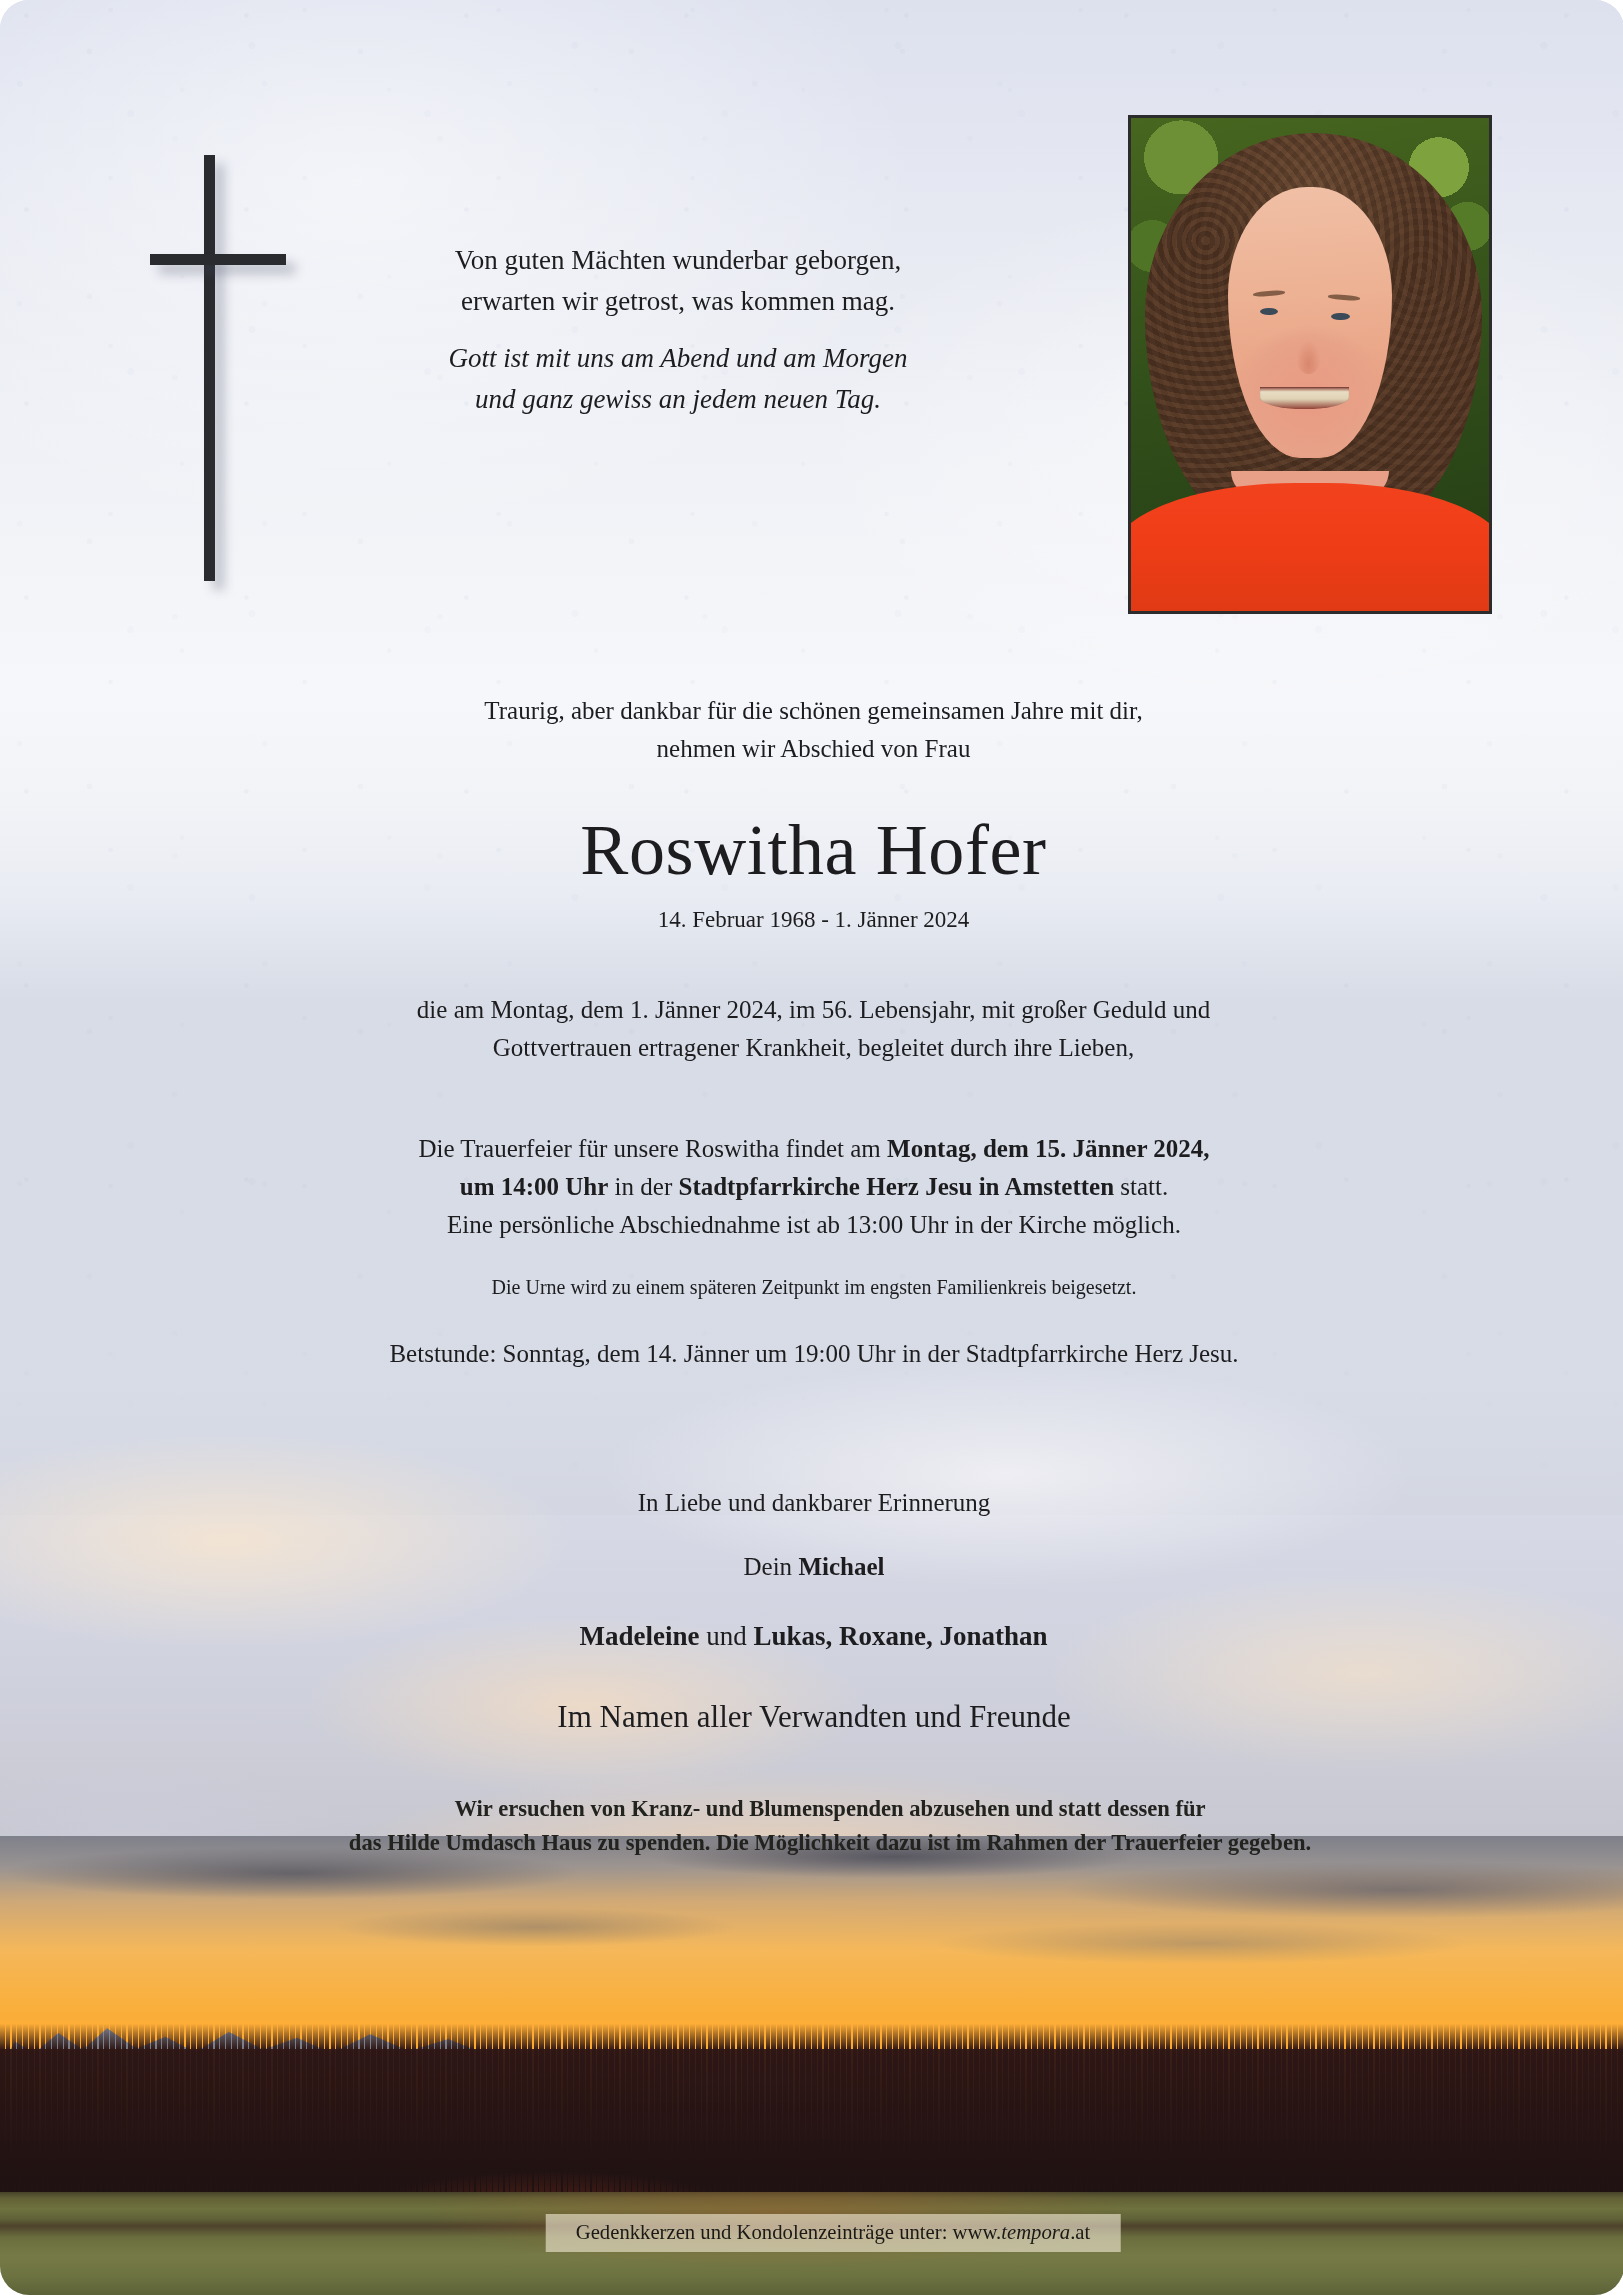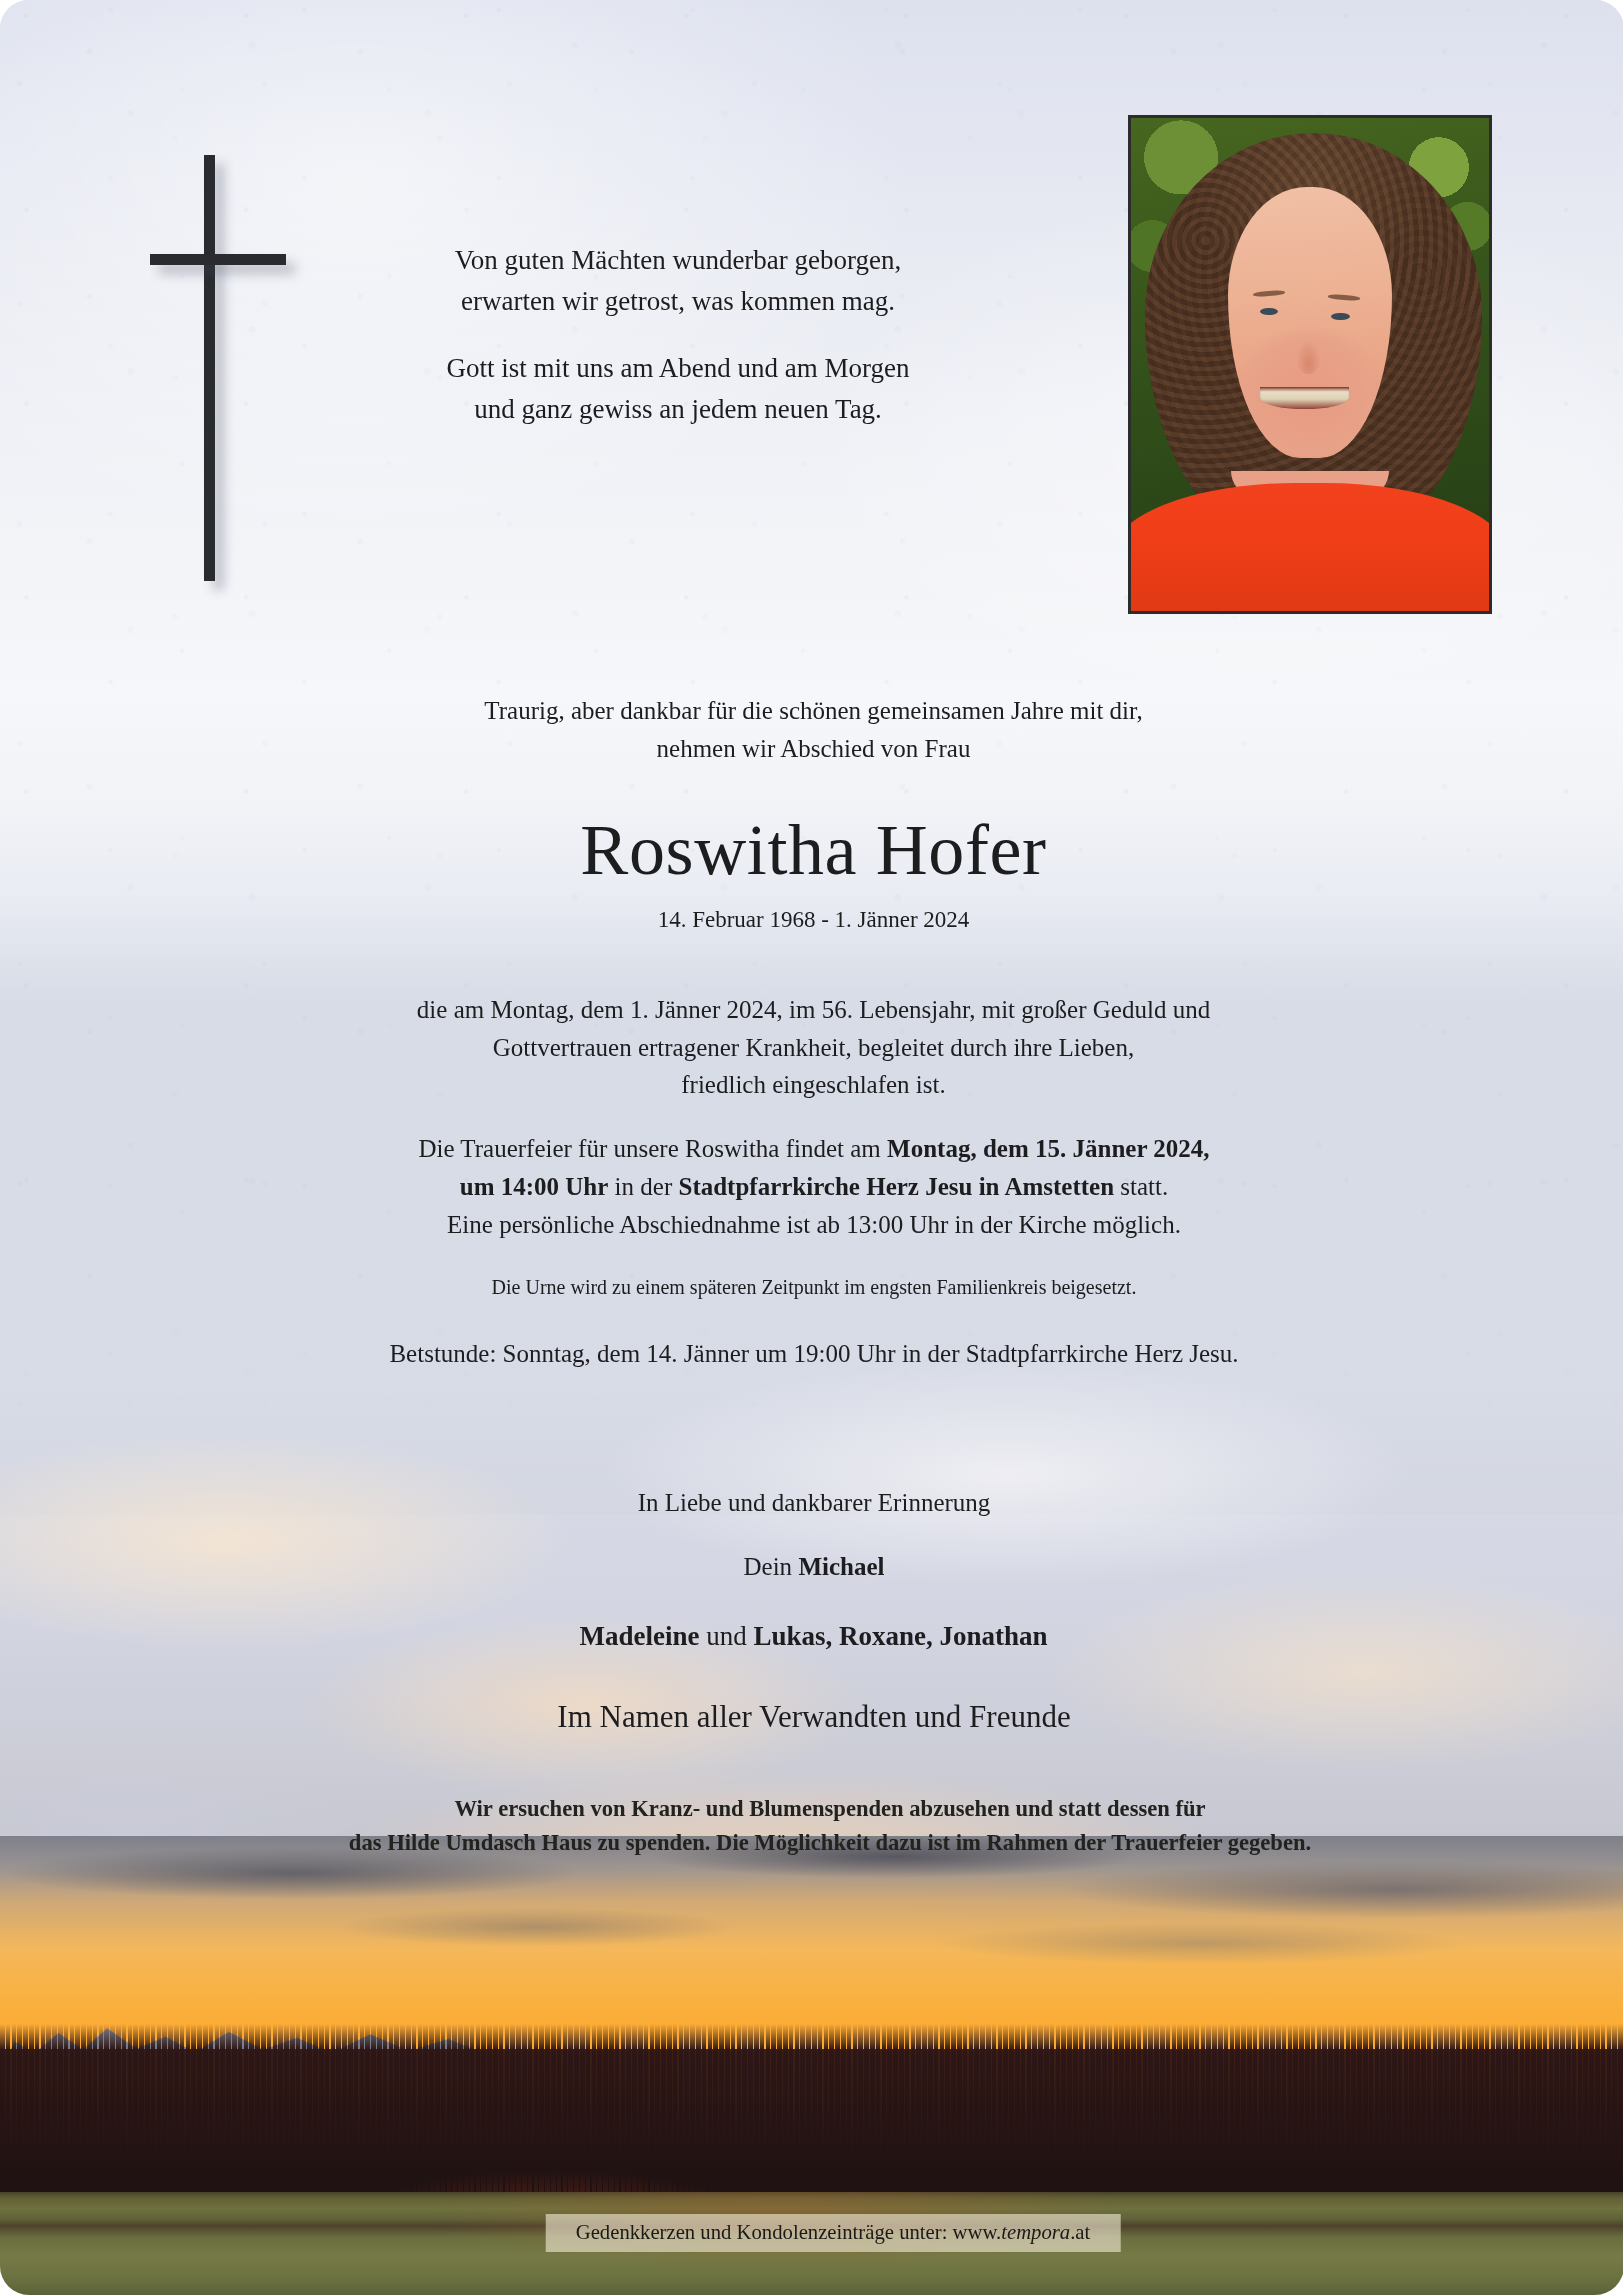--- a/index.html
+++ b/index.html
@@ -267,21 +267,21 @@
     border-radius: 0 0 50% 50% / 0 0 100% 100%;
     background: #e8a188;
   }
 
   
   .tx { position: absolute; text-align: center; color: #1d1d20; }
   .poem {
     left: 323px; width: 710px; top: 240px;
     font-size: 27px; line-height: 1.52;
   }
-  .poem .stanza + .stanza { margin-top: 26px; }
+  .poem .stanza + .stanza { margin-top: 16px; font-style: italic; }
 
   .intro {
     left: 245px; width: 1137px; top: 692px;
     font-size: 25px; line-height: 1.52;
   }
   .name {
     left: 245px; width: 1137px; top: 811px;
     font-size: 72px; letter-spacing: 0.6px; line-height: 1.1;
     font-family: "Liberation Serif", serif;
   }
@@ -397,21 +397,20 @@
     <div>Traurig, aber dankbar für die schönen gemeinsamen Jahre mit dir,</div>
     <div>nehmen wir Abschied von Frau</div>
   </div>
 
   <div class="tx name">Roswitha Hofer</div>
   <div class="tx dates">14. Februar 1968  -   1. Jänner 2024</div>
 
   <div class="tx passage">
     <div>die am Montag, dem 1. Jänner 2024, im 56. Lebensjahr, mit großer Geduld und</div>
     <div>Gottvertrauen ertragener Krankheit, begleitet durch ihre Lieben,</div>
-    <div>friedlich eingeschlafen ist.</div>
   </div>
 
   <div class="tx service">
     <div>
       <span>Die Trauerfeier für unsere Roswitha findet am </span><b>Montag, dem 15. Jänner 2024,</b>
     </div>
     <div>
       <b>um 14:00 Uhr</b><span> in der </span><b>Stadtpfarrkirche Herz Jesu in Amstetten</b><span> statt.</span>
     </div>
     <div>Eine persönliche Abschiednahme ist ab 13:00 Uhr in der Kirche möglich.</div>

